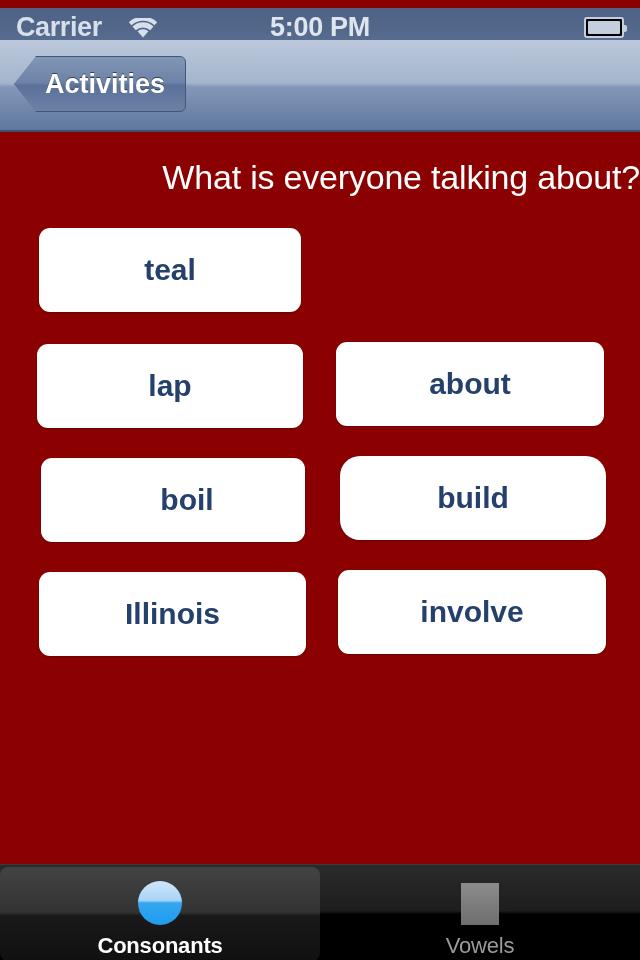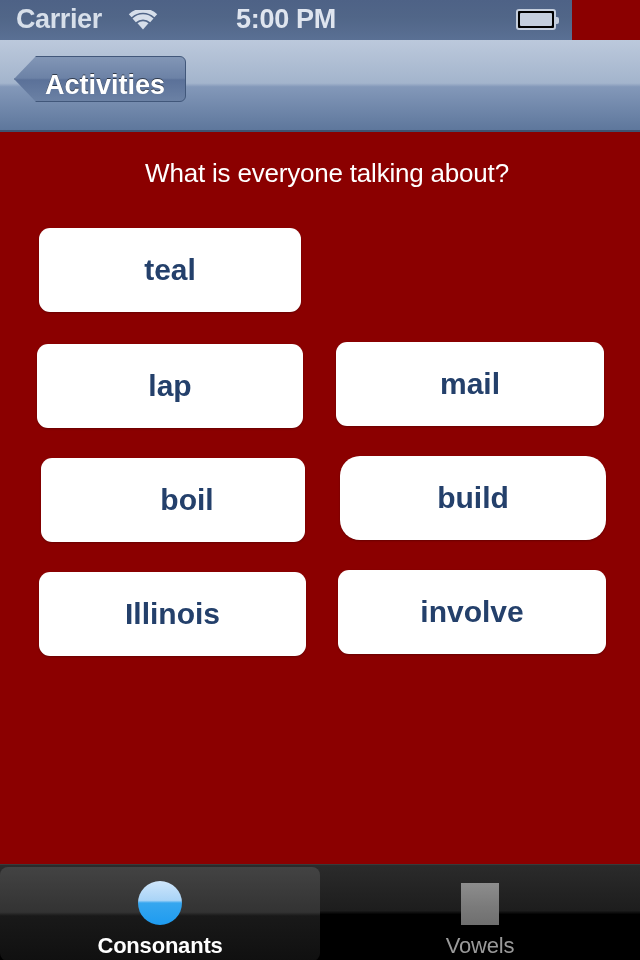--- a/index.html
+++ b/index.html
@@ -18,22 +18,22 @@
     position: relative;
     width: 640px;
     height: 960px;
     background: #8b0000;
     overflow: hidden;
   }
 
   
   .statusbar {
     position: absolute;
-    top: 0; left: 0;
-    width: 572px;
+    top: 8px; left: 0;
+    width: 640px;
     height: 40px;
     background: linear-gradient(to bottom, #4e6286 0%, #516688 45%, #5a7094 100%);
     box-sizing: border-box;
   }
   .sb-carrier {
     position: absolute;
     left: 16px;
     top: 4px;
     font-size: 27px;
     font-weight: bold;
@@ -94,44 +94,44 @@
     width: 640px;
     height: 92px;
     background: linear-gradient(to bottom, #bcc9dc 0%, #a3b4cc 48%, #8398b9 52%, #5e779c 100%);
     border-bottom: 2px solid #3e5371;
     box-sizing: border-box;
   }
   .backbtn {
     position: absolute;
     left: 14px;
     top: 16px;
-    height: 46px;
+    height: 56px;
     padding: 0 20px 0 30px;
     display: flex;
-    align-items: flex-end;
+    align-items: center;
     color: #ffffff;
     font-size: 27px;
     font-weight: bold;
     text-shadow: 0 -1px 0 rgba(0,0,0,0.55);
     background: linear-gradient(to bottom, #8296b6 0%, #6c82a6 48%, #5b7199 52%, #6b81a4 100%);
     border: 1px solid #41577a;
     border-radius: 6px;
     box-sizing: border-box;
     -webkit-clip-path: polygon(22px 0, 100% 0, 100% 100%, 22px 100%, 0 50%);
     clip-path: polygon(22px 0, 100% 0, 100% 100%, 22px 100%, 0 50%);
   }
 
   
   .question {
     position: absolute;
     top: 158px;
     left: 14px; right: 0;
-    text-align: center;
+    text-align: right;
     color: #ffffff;
-    font-size: 26px;
+    font-size: 34px;
     letter-spacing: -0.2px;
   }
 
   
   .grid {
     position: absolute;
     top: 228px;
     left: 0;
     width: 640px;
   }
@@ -241,21 +241,21 @@
     <div class="row">
       <div class="word-btn" style="left:39px;width:262px;top:0;">
         <span>teal</span>
       </div>
     </div>
     <div class="row">
       <div class="word-btn" style="left:37px;width:266px;top:2px;">
         <span>lap</span>
       </div>
       <div class="word-btn" style="left:336px;width:268px;top:0;">
-        <span>mail</span>
+        <span>about</span>
       </div>
     </div>
     <div class="row">
       <div class="word-btn" style="left:41px;width:264px;top:2px;padding-left:28px;">
         <span>boil</span>
       </div>
       <div class="word-btn" style="left:340px;width:266px;top:0;border-radius:20px;">
         <span>build</span>
       </div>
     </div>

